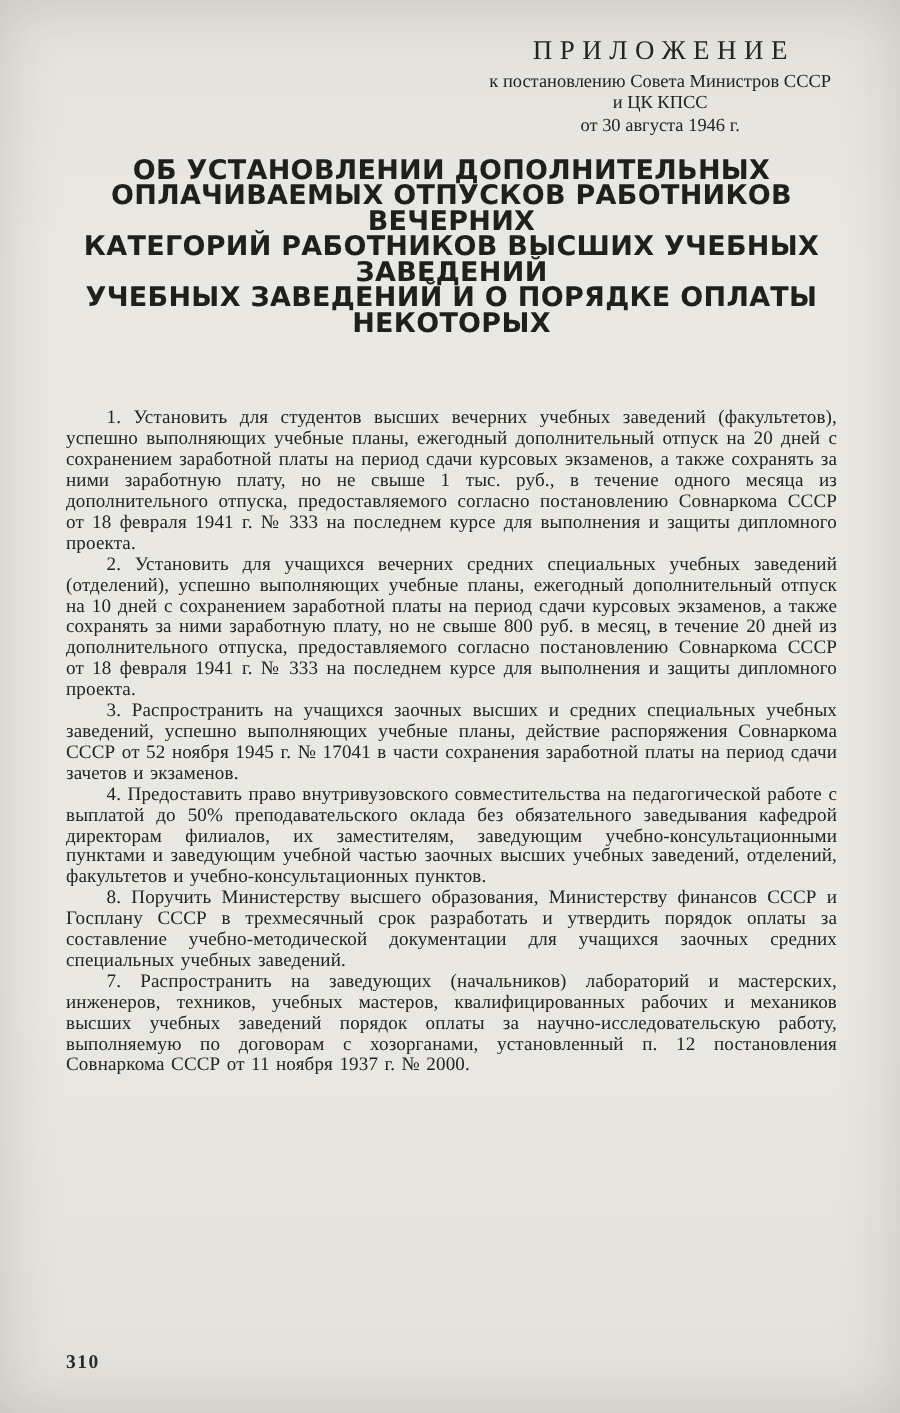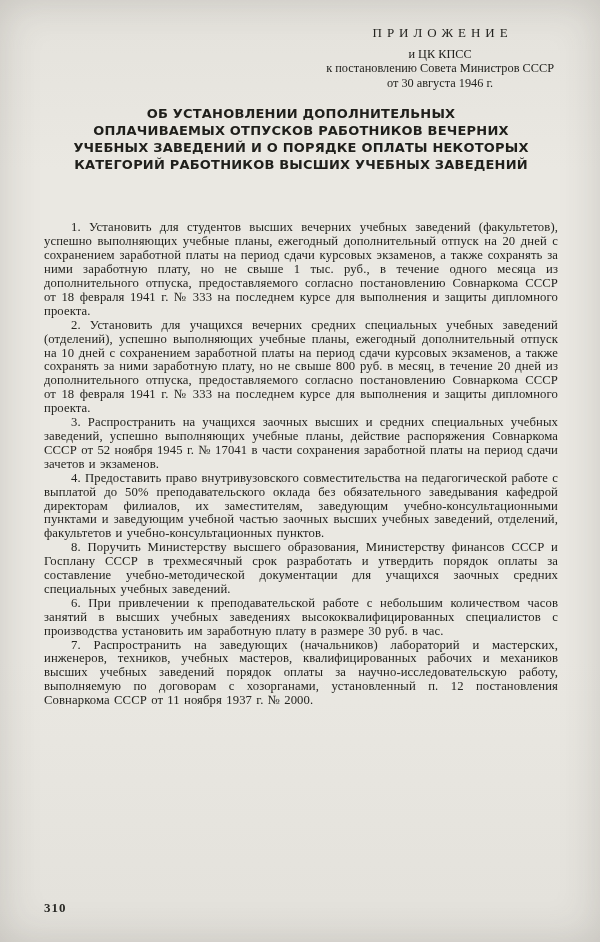--- a/index.html
+++ b/index.html
@@ -23,31 +23,31 @@
     overflow: hidden;
   }
   .header-block {
     margin-left: auto;
     margin-right: 4px;
     text-align: center;
     font-size: 12.3px;
     line-height: 14.6px;
   }
   .appendix-label {
-    font-size: 13px;
+    font-size: 18px;
     letter-spacing: 5px;
     margin-bottom: 6px;
     padding-left: 5px; 
   }
   .doc-title {
     margin: 15px auto 0 auto;
     text-align: center;
     font-family: "DejaVu Sans", "Liberation Sans", sans-serif;
     font-weight: 700;
-    font-size: 13px;
+    font-size: 18px;
     line-height: 17px;
     letter-spacing: 0.2px;
     color: #1f1f1b;
   }
   .title-line { display: block; }
   .doc-body {
     margin-top: 48px;
     font-size: 12.7px;
     line-height: 13.9px;
     letter-spacing: 0.1px;
@@ -68,37 +68,36 @@
     color: #2a2a26;
   }
 </style>
 </head>
 <body>
 
 <div class="page">
 
   <div class="header-block">
     <div class="appendix-label">ПРИЛОЖЕНИЕ</div>
+    <div class="header-line">к постановлению Совета Министров СССР</div>
     <div class="header-line">и ЦК КПСС</div>
-    <div class="header-line">к постановлению Совета Министров СССР</div>
     <div class="header-line">от 30 августа 1946 г.</div>
   </div>
 
   <h1 class="doc-title">
     <span class="title-line">ОБ УСТАНОВЛЕНИИ ДОПОЛНИТЕЛЬНЫХ</span>
     <span class="title-line">ОПЛАЧИВАЕМЫХ ОТПУСКОВ РАБОТНИКОВ ВЕЧЕРНИХ</span>
+    <span class="title-line">КАТЕГОРИЙ РАБОТНИКОВ ВЫСШИХ УЧЕБНЫХ ЗАВЕДЕНИЙ</span>
     <span class="title-line">УЧЕБНЫХ ЗАВЕДЕНИЙ И О ПОРЯДКЕ ОПЛАТЫ НЕКОТОРЫХ</span>
-    <span class="title-line">КАТЕГОРИЙ РАБОТНИКОВ ВЫСШИХ УЧЕБНЫХ ЗАВЕДЕНИЙ</span>
   </h1>
 
   <div class="doc-body">
     <p>1. Установить для студентов высших вечерних учебных заведений (факультетов), успешно выполняющих учебные планы, ежегодный дополнительный отпуск на 20 дней с сохранением заработной платы на период сдачи курсовых экзаменов, а также сохранять за ними заработную плату, но не свыше 1 тыс. руб., в течение одного месяца из дополнительного отпуска, предоставляемого согласно постановлению Совнаркома СССР от 18 февраля 1941 г. № 333 на последнем курсе для выполнения и защиты дипломного проекта.</p>
     <p>2. Установить для учащихся вечерних средних специальных учебных заведений (отделений), успешно выполняющих учебные планы, ежегодный дополнительный отпуск на 10 дней с сохранением заработной платы на период сдачи курсовых экзаменов, а также сохранять за ними заработную плату, но не свыше 800 руб. в месяц, в течение 20 дней из дополнительного отпуска, предоставляемого согласно постановлению Совнаркома СССР от 18 февраля 1941 г. № 333 на последнем курсе для выполнения и защиты дипломного проекта.</p>
     <p>3. Распространить на учащихся заочных высших и средних специальных учебных заведений, успешно выполняющих учебные планы, действие распоряжения Совнаркома СССР от 52 ноября 1945 г. № 17041 в части сохранения заработной платы на период сдачи зачетов и экзаменов.</p>
     <p>4. Предоставить право внутривузовского совместительства на педагогической работе с выплатой до 50% преподавательского оклада без обязательного заведывания кафедрой директорам филиалов, их заместителям, заведующим учебно-консультационными пунктами и заведующим учебной частью заочных высших учебных заведений, отделений, факультетов и учебно-консультационных пунктов.</p>
     <p>8. Поручить Министерству высшего образования, Министерству финансов СССР и Госплану СССР в трехмесячный срок разработать и утвердить порядок оплаты за составление учебно-методической документации для учащихся заочных средних специальных учебных заведений.</p>
-    <p>6. При привлечении к преподавательской работе с небольшим количеством часов занятий в высших учебных заведениях высококвалифицированных специалистов с производства установить им заработную плату в размере 30 руб. в час.</p>
     <p>7. Распространить на заведующих (начальников) лабораторий и мастерских, инженеров, техников, учебных мастеров, квалифицированных рабочих и механиков высших учебных заведений порядок оплаты за научно-исследовательскую работу, выполняемую по договорам с хозорганами, установленный п. 12 постановления Совнаркома СССР от 11 ноября 1937 г. № 2000.</p>
   </div>
 
   <div class="page-footer">310</div>
 
 </div>
 
 </body></html>

